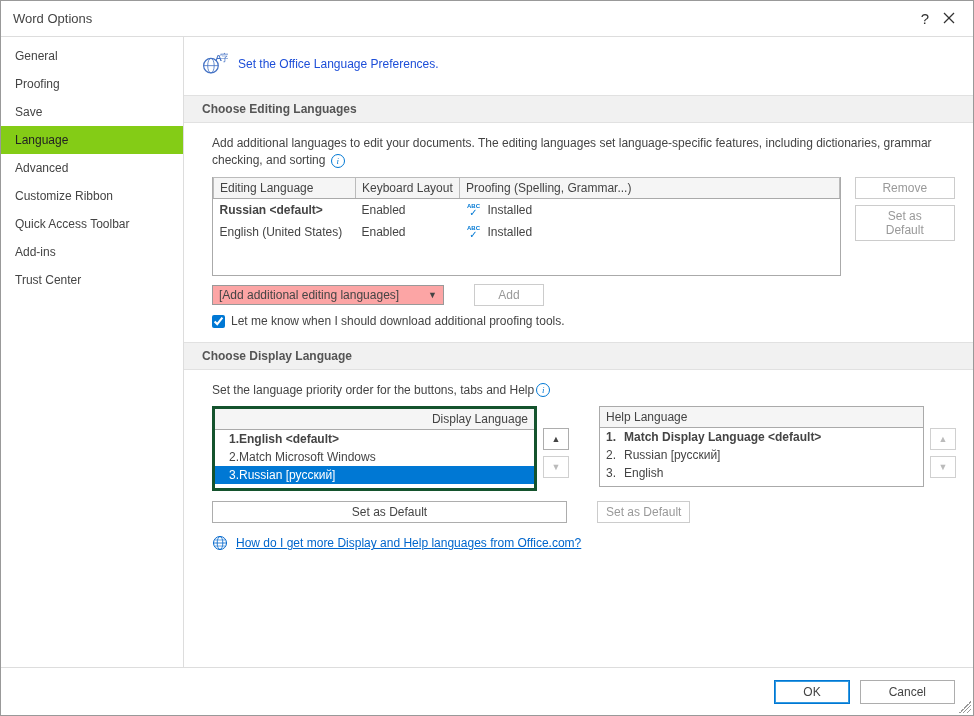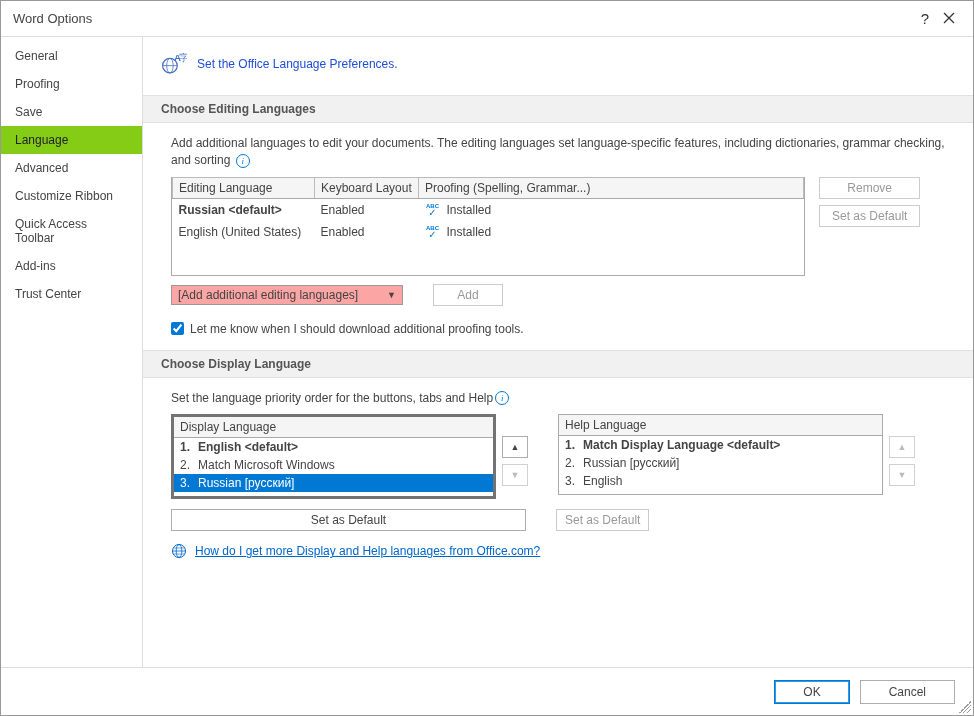--- a/index.html
+++ b/index.html
@@ -3,21 +3,21 @@
 <meta charset="utf-8">
 <style>
 * { box-sizing: border-box; margin: 0; padding: 0; font-family: "Segoe UI", Tahoma, sans-serif; font-size: 12px; }
 body { background: #fff; }
 .dialog { width: 974px; height: 716px; border: 1px solid #999; background: #fff; display: flex; flex-direction: column; position: relative; }
 .titlebar { height: 35px; display: flex; align-items: center; padding: 0 12px; color: #444; }
 .titlebar .title { flex: 1; font-size: 13px; }
 .titlebar .help, .titlebar .close { width: 24px; text-align: center; font-size: 15px; color: #333; cursor: default; }
 .titlebar .close { font-size: 14px; }
 .body { flex: 1; display: flex; border-top: 1px solid #ddd; overflow: hidden; }
-.sidebar { width: 142px; border-right: 1px solid #ddd; padding-top: 5px; }
+.sidebar { width: 183px; border-right: 1px solid #ddd; padding-top: 5px; }
 .sidebar-item { padding: 7px 14px; color: #444; cursor: default; }
 .sidebar-item.selected { background: #84cc16; color: #222; }
 .main { flex: 1; padding: 14px 18px 0 18px; overflow: auto; color: #444; }
 .header-row { display: flex; align-items: center; gap: 10px; margin-bottom: 18px; }
 .header-icon { width: 26px; height: 26px; }
 .header-text { font-size: 12px; color: #1d4ed8; }
 .section-header { background: #f1f1f1; border-top: 1px solid #e1e1e1; border-bottom: 1px solid #e1e1e1; padding: 6px 10px; font-weight: bold; color: #555; margin: 0 -18px 12px -18px; padding-left: 18px; }
 .section-body { padding: 0 0 14px 10px; }
 .desc { color: #444; line-height: 1.4; margin-bottom: 8px; }
 .info-icon { display: inline-block; width: 14px; height: 14px; border: 1px solid #0078d4; border-radius: 50%; color: #0078d4; font-size: 9px; text-align: center; line-height: 12px; vertical-align: middle; margin-left: 2px; font-style: italic; font-family: Georgia, serif; }
@@ -30,26 +30,26 @@
 .proof-cell { display: flex; align-items: center; gap: 6px; }
 .abc-icon { width: 16px; height: 14px; display:inline-flex; flex-direction:column; align-items:center; justify-content:center;}
 .abc-icon .abc { font-size:6px; color:#0078d4; line-height:5px; font-weight:bold;}
 .abc-icon .chk { color:#0078d4; font-size:10px; line-height:7px;}
 .edit-side { display: flex; flex-direction: column; gap: 6px; }
 .btn { background: #fff; border: 1px solid #adadad; padding: 3px 12px; min-width: 86px; text-align: center; color: #444; cursor: default; }
 .btn.disabled { color: #999; border-color: #ccc; }
 .add-row { display: flex; align-items: center; gap: 30px; margin-top: 8px; }
 .dropdown { border: 1px solid #999; padding: 2px 6px; width: 232px; background: #fca5a5; display: flex; justify-content: space-between; align-items: center; color: #444; }
 .dropdown .arrow { font-size: 9px; }
-.chk-row { display: flex; align-items: flex-start; gap: 6px; margin-top: 16px; color: #444; }
+.chk-row { display: flex; align-items: flex-end; gap: 6px; margin-top: 8px; color: #444; }
 .chk-row input { accent-color: #0078d4; }
 .prio-row { display: flex; gap: 30px; margin-top: 8px; }
 .prio-col { display: flex; align-items: flex-start; gap: 6px; }
 .listbox { border: 1px solid #aaa; width: 325px; }
-.listbox.red { border: 3px solid #737373; }
+.listbox.red { border: 3px solid #14532d; text-align: right; }
 .listbox .lb-header { background: #f5f5f5; border-bottom: 1px solid #aaa; padding: 3px 6px; color: #444; }
 .listbox .lb-body { min-height: 58px; }
 .lb-item { display: flex; padding: 2px 6px; color: #444; }
 .lb-item .num { width: 18px; }
 .lb-item.bold { font-weight: bold; }
 .lb-item.selected { background: #0078d4; color: #fff; }
 .arrow-col { display: flex; flex-direction: column; gap: 6px; margin-top: 22px; }
 .arrow-btn { width: 26px; height: 22px; border: 1px solid #adadad; background: #fff; display: flex; align-items: center; justify-content: center; font-size: 9px; }
 .arrow-btn.disabled { color: #bbb; border-color: #d0d0d0; }
 .setdef-row { display: flex; gap: 30px; margin-top: 10px; }

